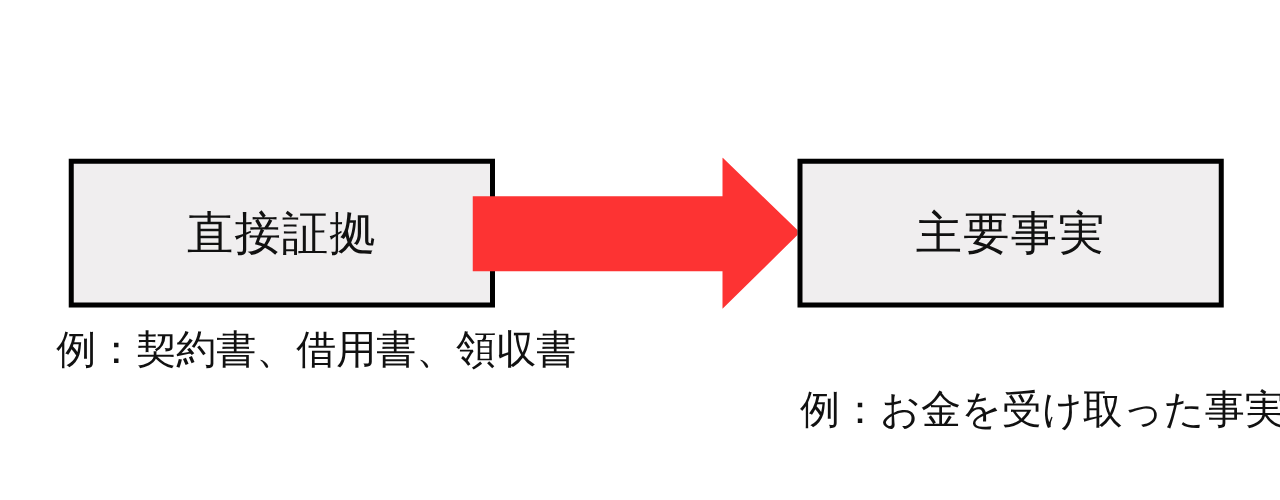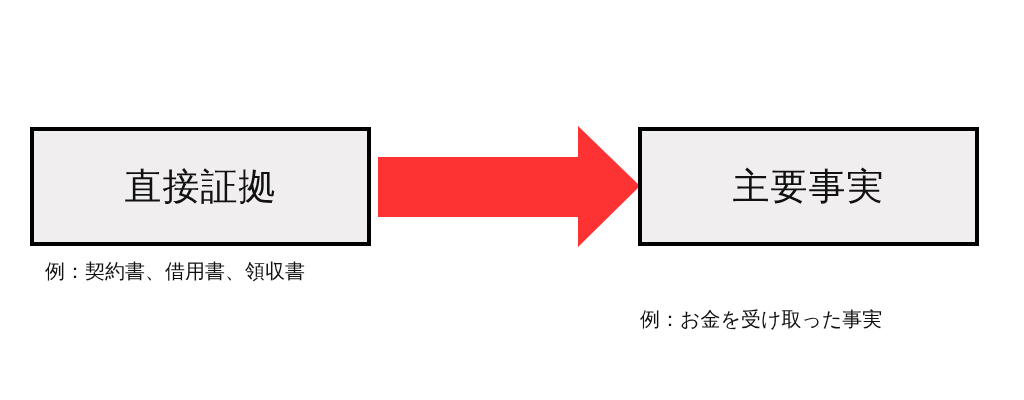--- a/index.html
+++ b/index.html
@@ -20,42 +20,42 @@
       background: #f0eeef;
       border: 4px solid #000000;
       display: flex;
       align-items: center;
       justify-content: center;
       font-size: 37px;
       color: #111111;
       letter-spacing: 1px;
     }
     #box-left {
-      left: 30px;
+      left: 55px;
       top: 127px;
       width: 341px;
       height: 119px;
     }
     #box-right {
       left: 638px;
       top: 127px;
       width: 341px;
       height: 119px;
       align-items: center;
     }
     .arrow {
       position: absolute;
       left: 378px;
       top: 126px;
       width: 262px;
       height: 122px;
     }
     .caption {
       position: absolute;
-      font-size: 20px;
+      font-size: 32px;
       color: #111111;
       white-space: nowrap;
     }
     #caption-left {
       left: 45px;
       top: 258px;
     }
     #caption-right {
       left: 640px;
       top: 258px;

